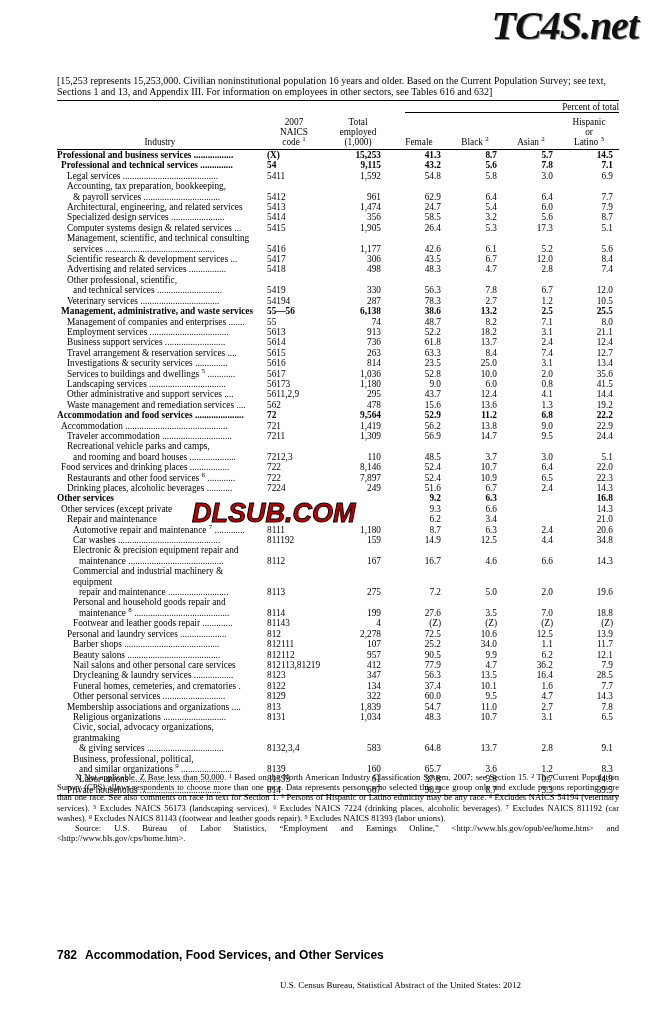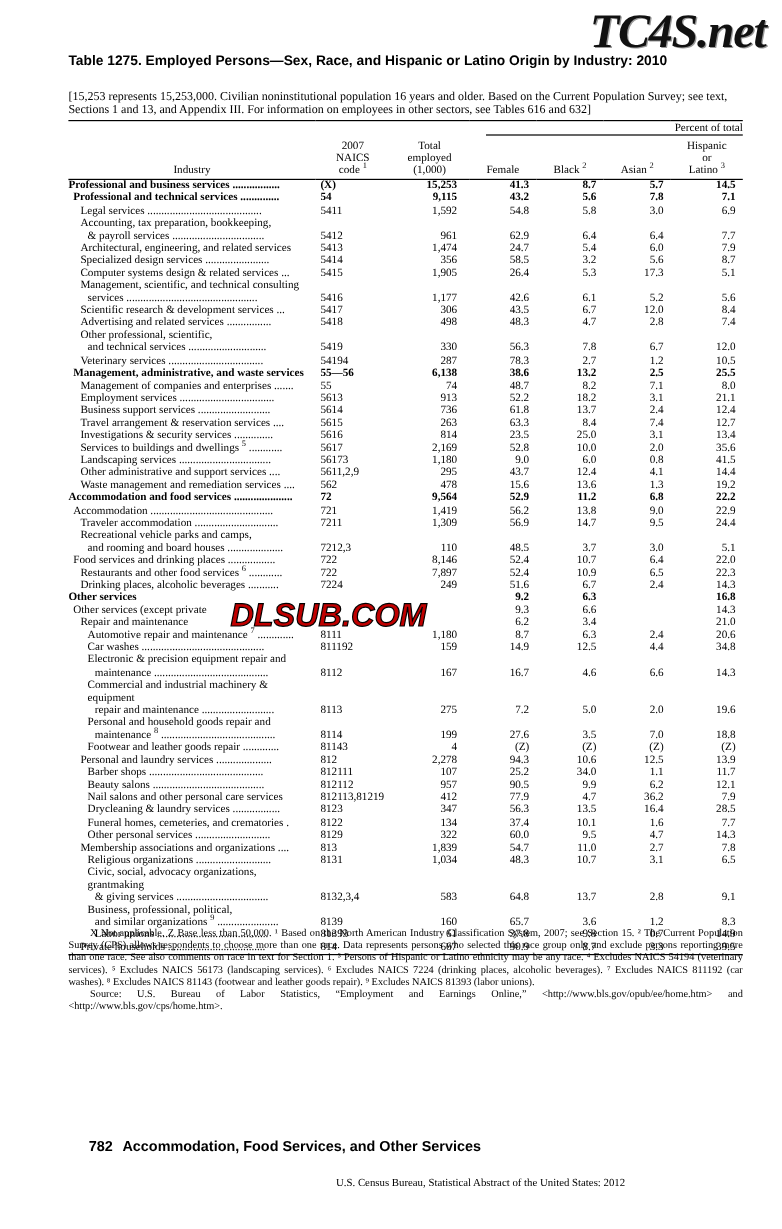--- a/index.html
+++ b/index.html
@@ -79,39 +79,38 @@
   
   .foot{
     position:absolute;left:57px;top:772px;width:562px;
     font-size:8.6px;line-height:10.2px;text-align:justify;
   }
   .foot p{margin:0;}
   .src{margin-top:4px;}
 
   
   .pfoot{
-    position:absolute;left:74px;top:948px;width:562px;
+    position:absolute;left:57px;top:948px;width:562px;
     font-family:"Liberation Sans", sans-serif;
     font-size:12px;font-weight:bold;
   }
   .pfoot .pnum{margin-right:8px;}
   .srcline{
     position:absolute;left:280px;top:980px;
     font-size:9px;font-family:"Liberation Serif", serif;
   }
   sup{font-size:7px;vertical-align:super;line-height:0;}
 </style>
 </head>
 <body>
 
 <div class="page">
 
   <div class="wm-tc4s">TC4S.net</div>
 
-  <div class="title">Table 1275. Employed Persons—Sex, Race, and Hispanic or Latino Origin by Industry: 2010</div>
   <div class="subnote">[15,253 represents 15,253,000. Civilian noninstitutional population 16 years and older. Based on the Current Population Survey; see text, Sections 1 and 13, and Appendix III. For information on employees in other sectors, see Tables 616 and 632]</div>
 
   <div class="tbl">
     <table>
       <colgroup>
         <col class="c-ind">
           <col class="c-naics">
           <col class="c-tot">
         <col class="c-f">
           <col class="c-b">
@@ -338,21 +337,21 @@
             <td class="naics">5616</td>
             <td class="tot">814</td>
             <td class="num">23.5</td>
             <td class="num">25.0</td>
             <td class="num">3.1</td>
             <td class="num">13.4</td>
           </tr>
           <tr>
             <td class="ind" style="padding-left: 10px;">Services to buildings and dwellings <sup>5</sup><span class="dots"> ............</span></td>
             <td class="naics">5617</td>
-            <td class="tot">2,169</td>
+            <td class="tot">1,036</td>
             <td class="num">52.8</td>
             <td class="num">10.0</td>
             <td class="num">2.0</td>
             <td class="num">35.6</td>
           </tr>
           <tr>
             <td class="ind" style="padding-left: 10px;">Landscaping services<span class="dots"> .................................</span></td>
             <td class="naics">56173</td>
             <td class="tot">1,180</td>
             <td class="num">9.0</td>
@@ -555,21 +554,21 @@
             <td class="tot">4</td>
             <td class="num">(Z)</td>
             <td class="num">(Z)</td>
             <td class="num">(Z)</td>
             <td class="num">(Z)</td>
           </tr>
           <tr>
             <td class="ind" style="padding-left: 10px;">Personal and laundry services<span class="dots"> ....................</span></td>
             <td class="naics">812</td>
             <td class="tot">2,278</td>
-            <td class="num">94.3</td>
+            <td class="num">72.5</td>
             <td class="num">10.6</td>
             <td class="num">12.5</td>
             <td class="num">13.9</td>
           </tr>
           <tr>
             <td class="ind" style="padding-left: 16px;">Barber shops<span class="dots"> .........................................</span></td>
             <td class="naics">812111</td>
             <td class="tot">107</td>
             <td class="num">25.2</td>
             <td class="num">34.0</td>

